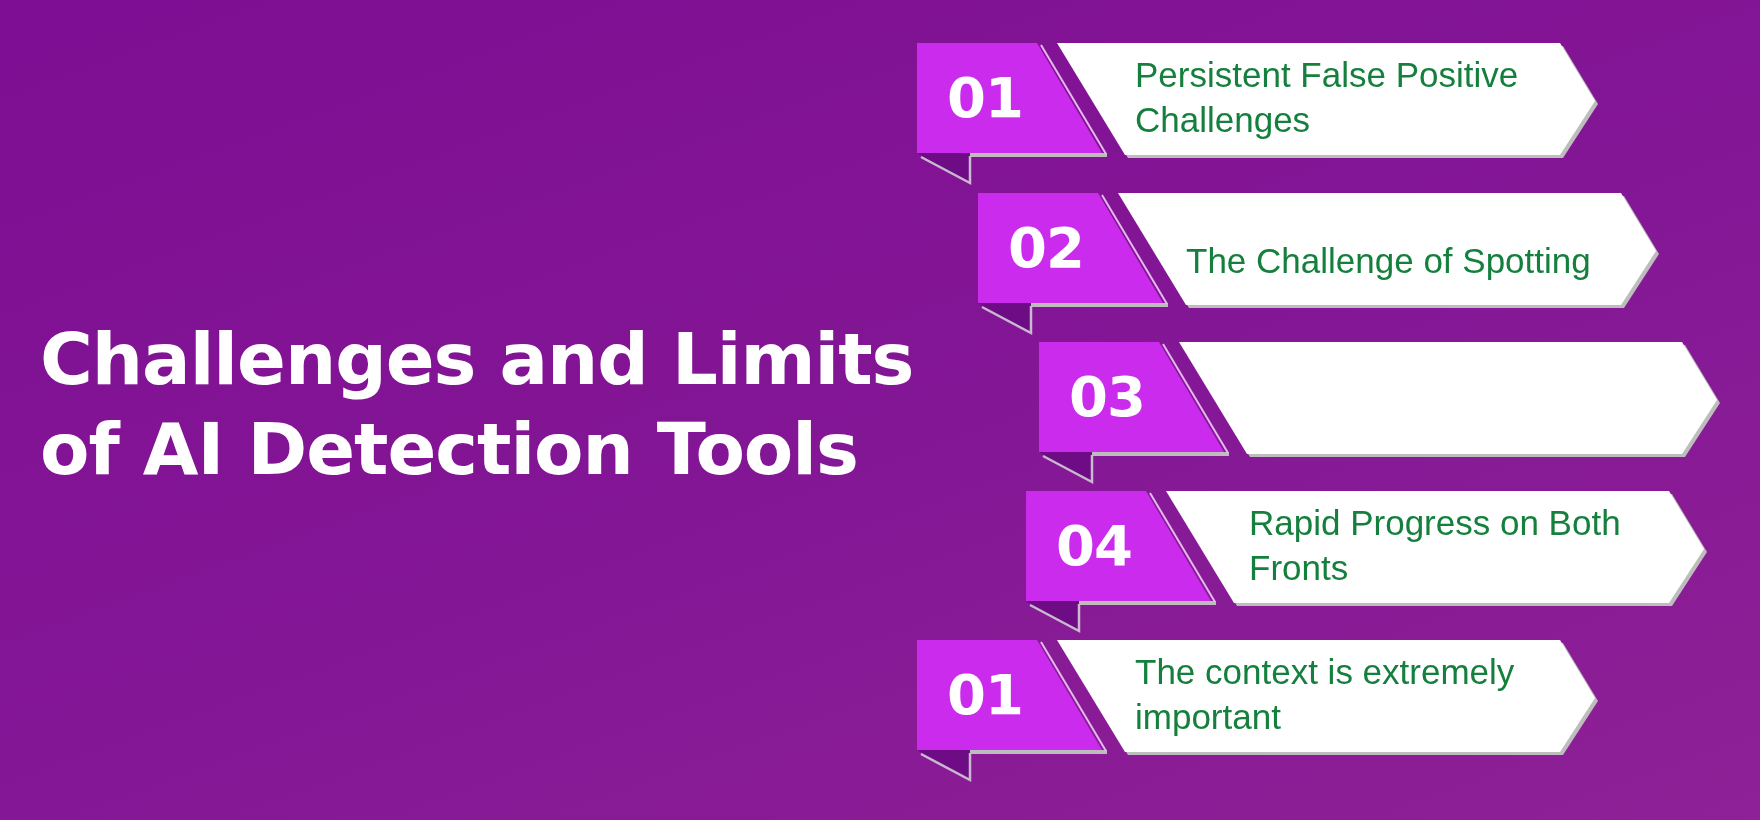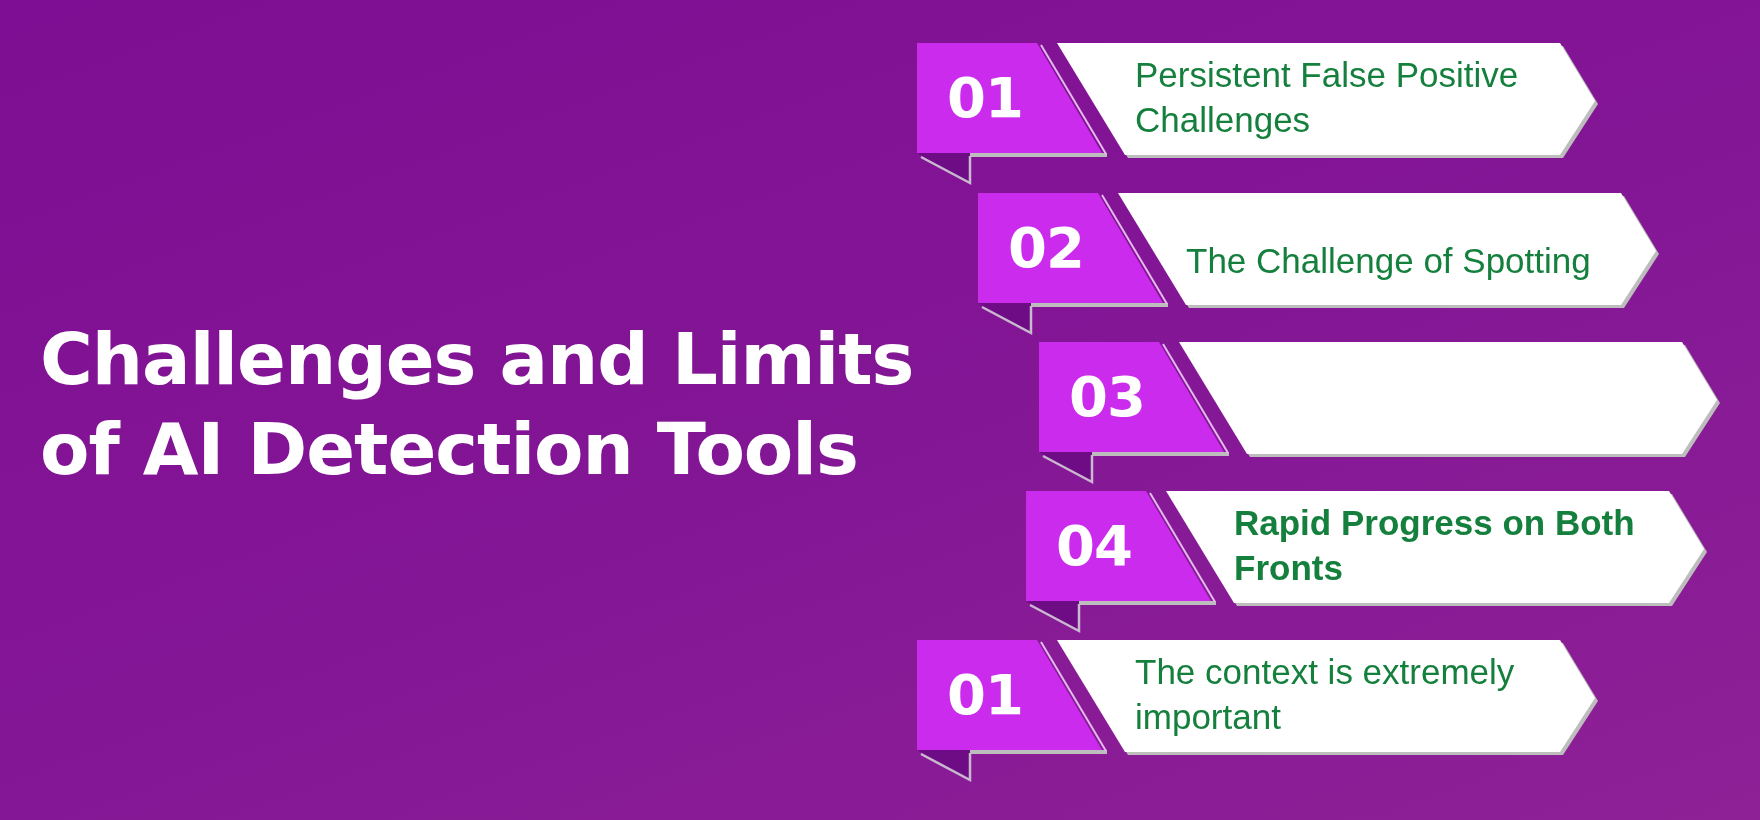--- a/index.html
+++ b/index.html
@@ -94,21 +94,21 @@
   <svg width="700" height="150">
     <polygon points="143,3 646,3 681,61 646,115 211,115" fill="#bdbdbd"></polygon>
     <polygon points="140,0 643,0 678,58 643,112 208,112" fill="#ffffff"></polygon>
     <polygon points="0,110 53,110 53,140" fill="#6e0c85"></polygon>
     <polyline points="4,114 53,140 53,113" fill="none" stroke="#c9b8cf" stroke-width="2.5"></polyline>
     <rect x="53" y="110" width="137" height="4" fill="#bdbdbd"></rect>
     <polygon points="0,0 120,0 185,110 0,110" fill="#cb2bec"></polygon>
     <line x1="124" y1="2" x2="189" y2="111" stroke="#e6b8f0" stroke-width="2"></line>
   </svg>
   <div class="num">04</div>
-  <div class="label" style="left:208px;font-weight:bold;">
+  <div class="label" style="left:223px;">
     <span>Rapid Progress on Both</span>
     <span>Fronts</span>
   </div>
 </div>
 
 <div class="row" style="left:917px; top:640px;">
   <svg width="700" height="150">
     <polygon points="143,3 646,3 681,61 646,115 211,115" fill="#bdbdbd"></polygon>
     <polygon points="140,0 643,0 678,58 643,112 208,112" fill="#ffffff"></polygon>
     <polygon points="0,110 53,110 53,140" fill="#6e0c85"></polygon>

